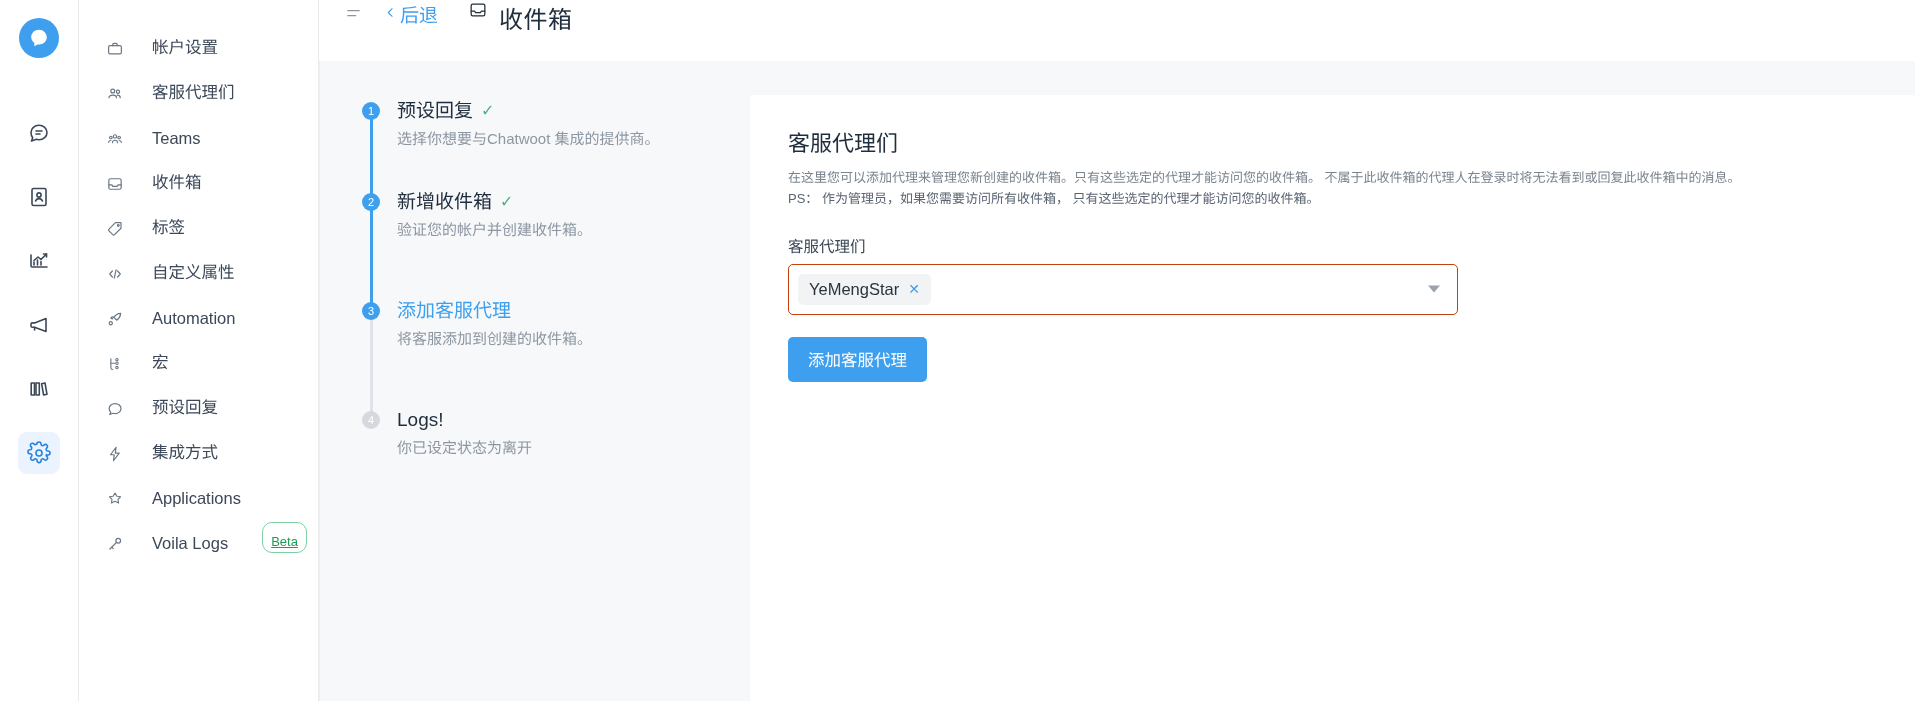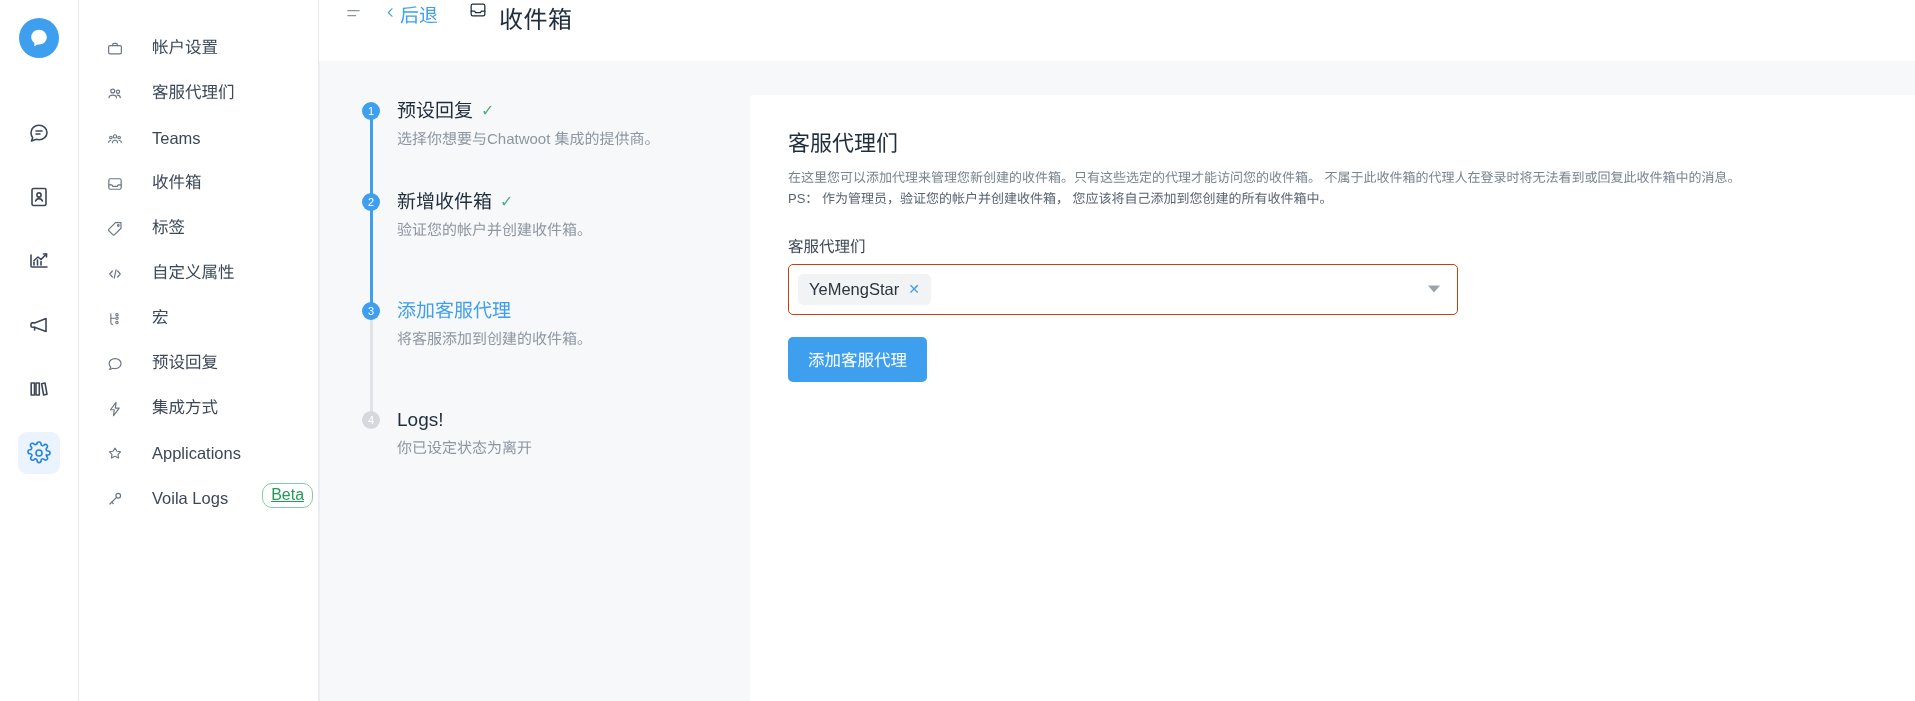--- a/index.html
+++ b/index.html
@@ -43,23 +43,23 @@
     padding-top: 13px;
   }
   .side-item {
     display: flex; align-items: flex-end; gap: 28px;
     height: 45px; padding: 0 16px 0 26px;
     color: #3c4858; font-size: 16.5px; white-space: nowrap;
   }
   .side-item .s-ico { width: 19px; height: 19px; flex: 0 0 19px; color: #6b7785; display:flex; align-items:center; justify-content:center;}
   .side-item .s-ico svg { display:block; }
   .badge-beta {
-    font-size: 16px; color: #1f9d55;
+    font-size: 13px; color: #1f9d55;
     border: 1px solid #7ed0a5; border-radius: 10px;
-    padding: 1px 8px 2px; line-height: 1.25; margin-left: 6px; text-decoration: underline;
+    padding: 11px 8px 2px; line-height: 1.25; margin-left: 6px; text-decoration: underline;
   }
 
   
   .right { flex: 1 1 auto; height: 701px; display: flex; flex-direction: column; background:#ffffff; }
 
   .topbar {
     height: 61px; flex: 0 0 61px;
     display: flex; align-items: flex-start;
     padding-left: 21px; gap: 0px;
     background:#ffffff;
@@ -269,20 +269,30 @@
       <span class="s-ico">
         <svg width="18" height="18" viewBox="0 0 24 24" fill="none" stroke="currentColor" stroke-width="1.6" stroke-linecap="round" stroke-linejoin="round">
           <path d="M8.5 8 5 12l3.5 4"></path>
             <path d="M15.5 8 19 12l-3.5 4"></path>
             <path d="M13.4 6.4 11 17.6"></path>
         </svg>
       </span>
       <span>自定义属性</span>
     </div>
 
+    <div class="side-item">
+      <span class="s-ico">
+        <svg width="18" height="18" viewBox="0 0 24 24" fill="none" stroke="currentColor" stroke-width="1.6" stroke-linecap="round" stroke-linejoin="round">
+          <path d="M19.5 4.5c-4 .2-7 2.2-9.2 5.2l3.9 3.9c3-2.2 5.1-5.1 5.3-9.1z"></path>
+          <circle cx="6.4" cy="17.6" r="2.1"></circle>
+            <path d="M10.3 9.7 8 9.2l-1.6 1.7 2.3 1"></path>
+        </svg>
+      </span>
+      <span>Automation</span>
+    </div>
 
     <div class="side-item">
       <span class="s-ico">
         <svg width="18" height="18" viewBox="0 0 24 24" fill="none" stroke="currentColor" stroke-width="1.5" stroke-linecap="round" stroke-linejoin="round">
           <path d="M6.5 5v12c0 1.4 1.1 2.4 2.5 2.4"></path>
           <path d="M6.5 11h5"></path>
             <circle cx="14.6" cy="6.3" r="1.6"></circle>
             <circle cx="14.6" cy="11" r="1.6"></circle>
             <circle cx="14.6" cy="16.8" r="1.6"></circle>
         </svg>
@@ -406,21 +416,21 @@
       </div>
 
       <div class="mainwrap">
         <div class="card">
 
           <h2>客服代理们</h2>
 
           <div class="card-desc">
             <span>在这里您可以添加代理来管理您新创建的收件箱。只有这些选定的代理才能访问您的收件箱。 不属于此收件箱的代理人在登录时将无法看到或回复此收件箱中的消息。</span>
             <br>
-            <span class="ps">PS： 作为管理员，验证您的帐户并创建收件箱， 您应该将自己添加到您创建的所有收件箱中。</span>
+            <span class="ps">PS： 作为管理员，如果您需要访问所有收件箱， 只有这些选定的代理才能访问您的收件箱。</span>
           </div>
 
           <div class="field-label">客服代理们</div>
 
           <div class="select-box">
             <span class="chip">
               <span>YeMengStar</span>
               <span class="chip-x">✕</span>
             </span>
             <span class="caret"></span>

